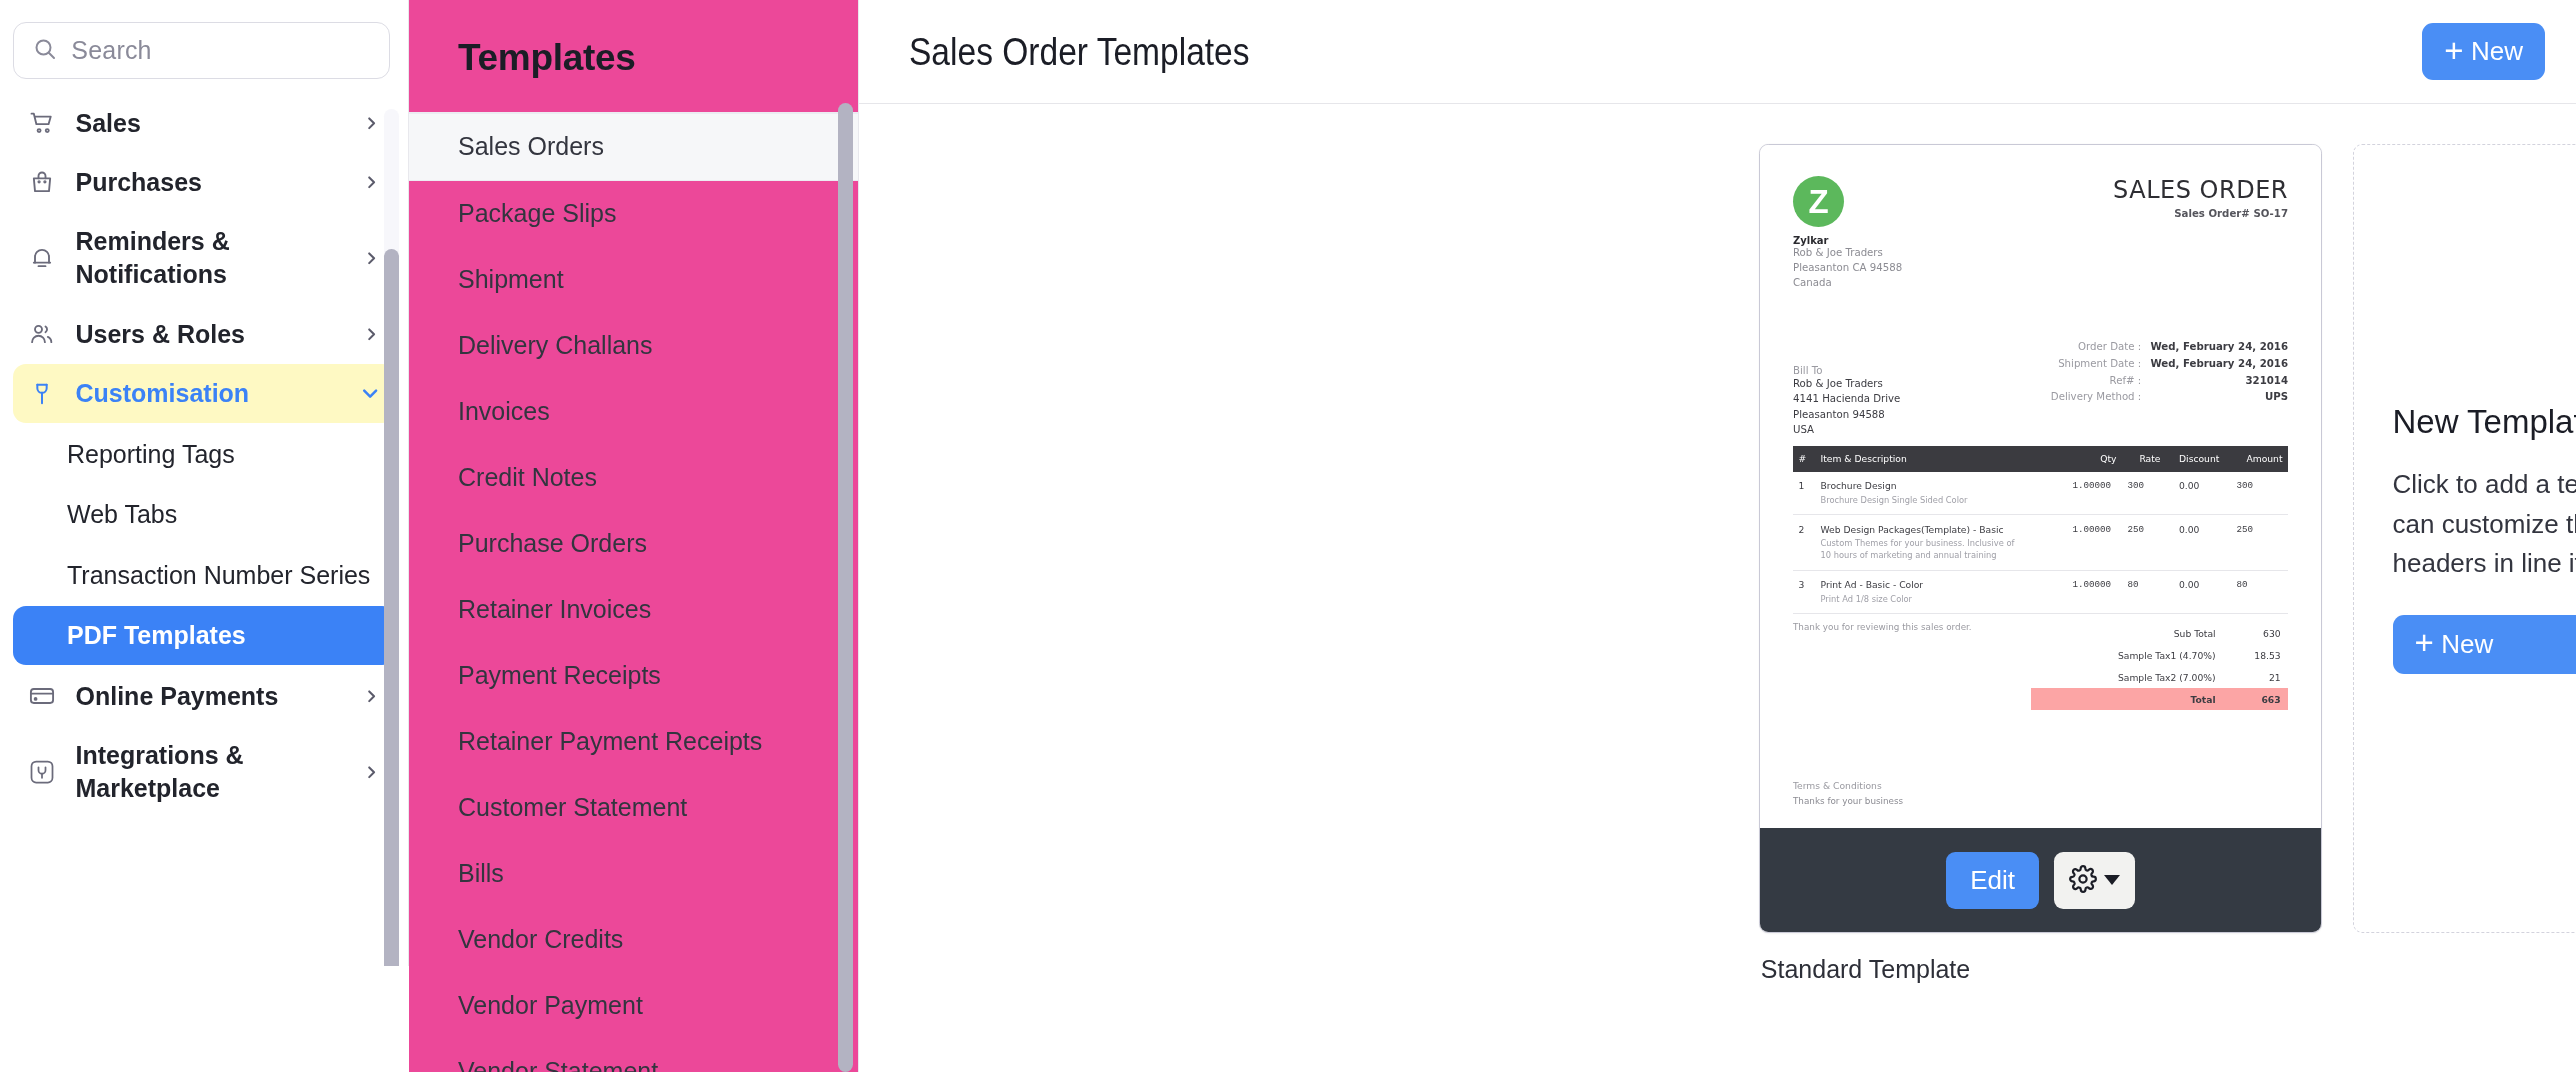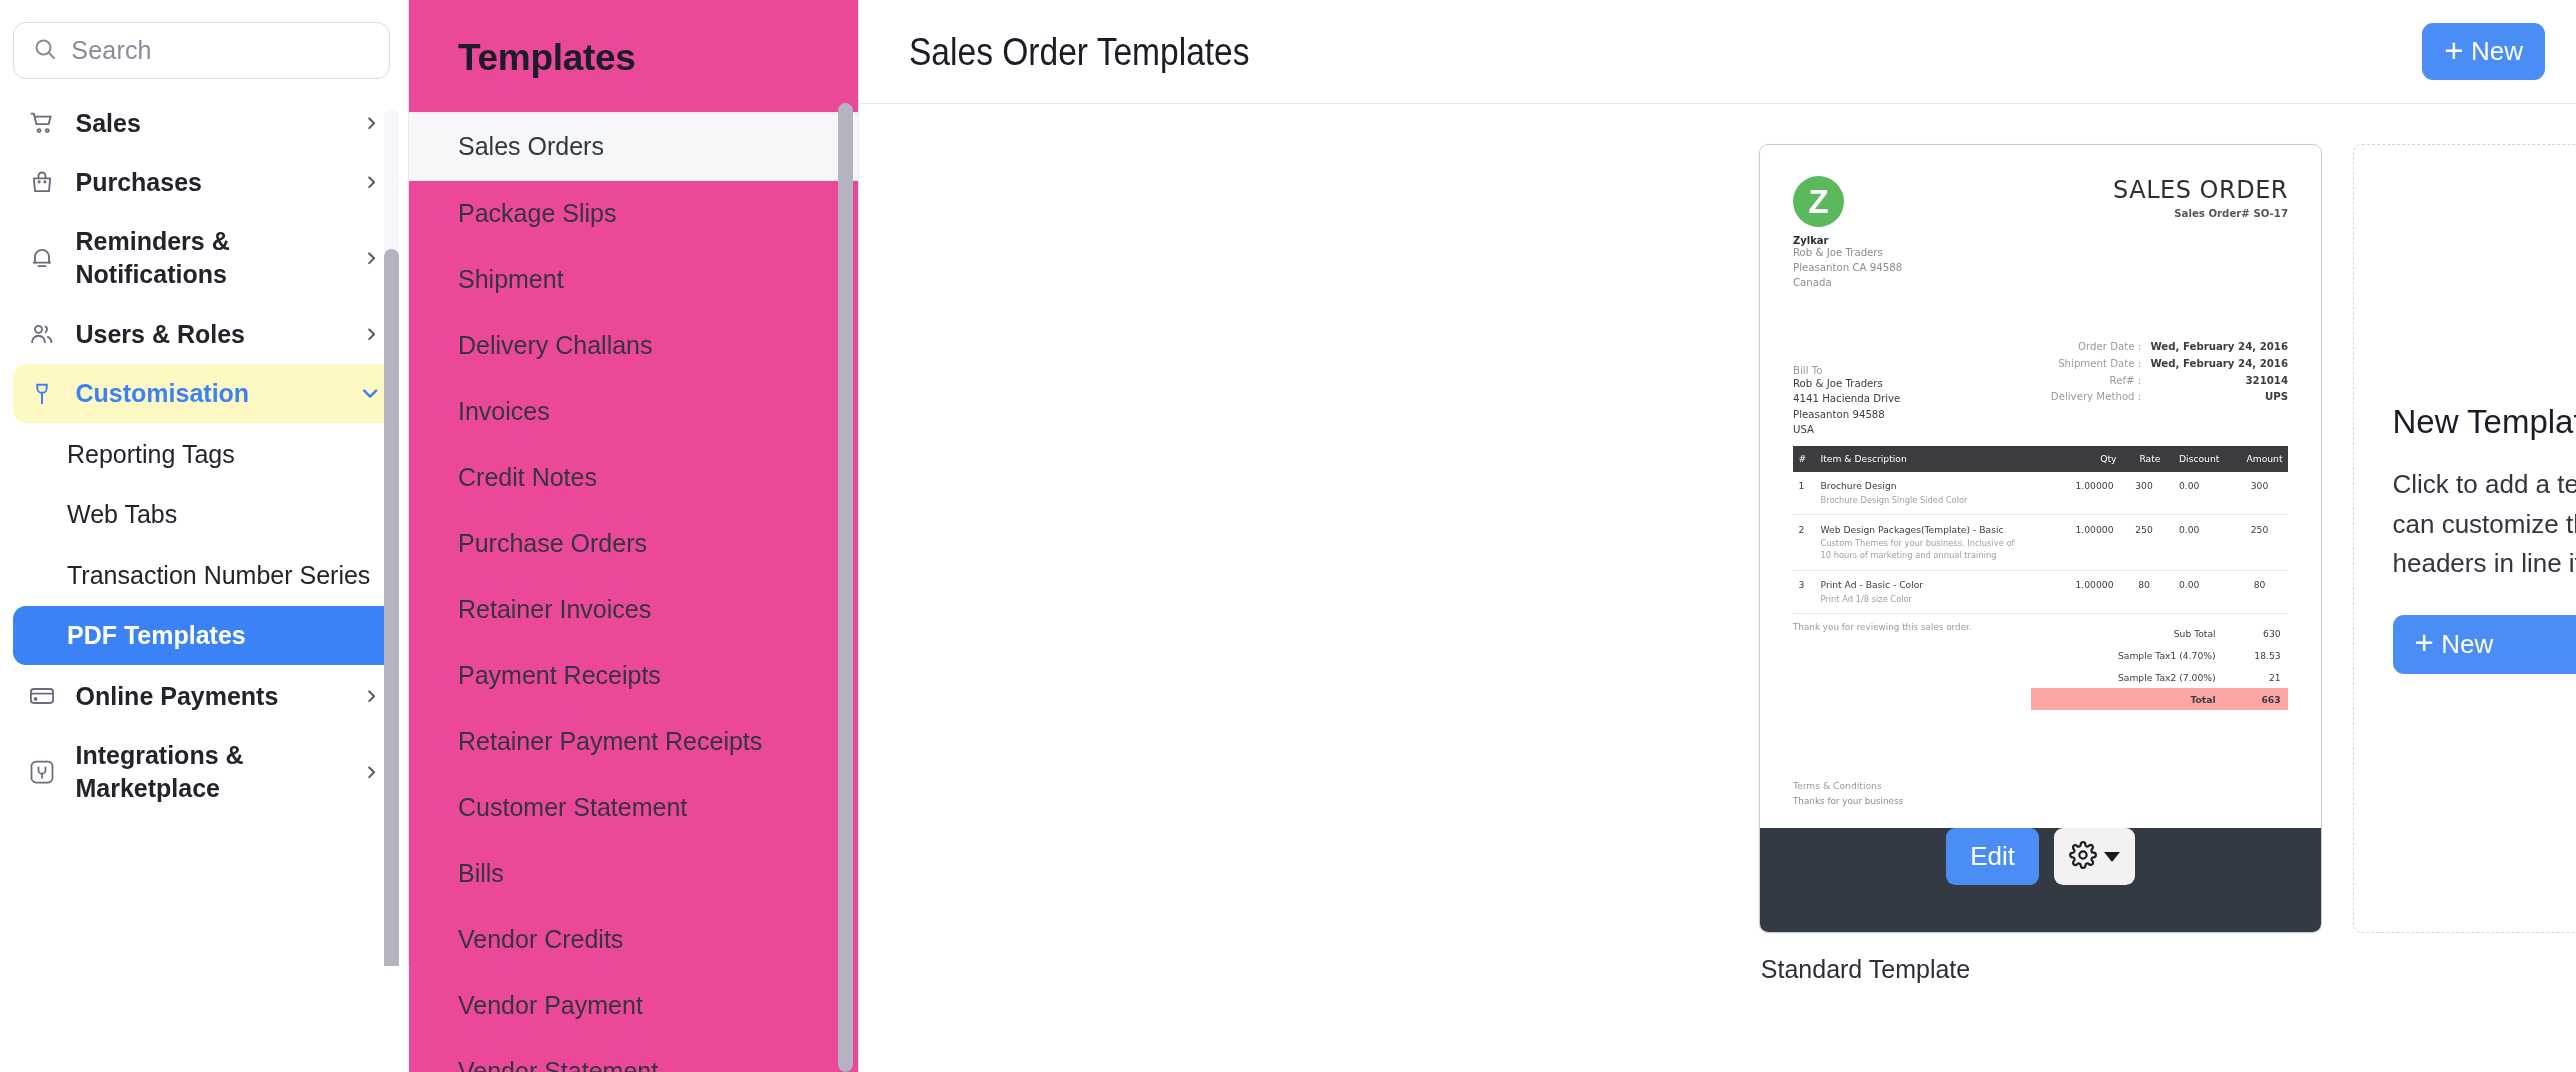--- a/index.html
+++ b/index.html
@@ -134,38 +134,38 @@
   .items { margin-top: 41px; width: 100%; border-collapse: collapse; }
   .items thead th {
     background: #3b3b40; color: #ffffff; font-size: 9.2px; font-weight: 400;
     padding: 7.4px 5.5px; text-align: left;
   }
   .items thead th.r { text-align: right; }
   .items tbody td {
     font-size: 9.2px; color: #3c3c42; padding: 8.3px 5.5px; vertical-align: top;
     border-bottom: 0.9px solid #e6e6ea;
   }
-  .items tbody td.r { text-align: center; }
+  .items tbody td.r { text-align: left; font-family: Liberation Mono, monospace; }
   .items .desc { color: #a0a0a8; font-size: 8.3px; line-height: 1.45; margin-top: 2.8px; }
 
   .totals-wrap { display: flex; justify-content: space-between; margin-top: 8.3px; }
   .thanks { font-size: 8.8px; color: #9a9aa1; }
   .totals { width: 52%; }
   .totals table { width: 100%; border-collapse: collapse; }
   .totals td { font-size: 9.2px; padding: 5.5px 7.4px; color: #3c3c42; }
   .totals td.k { text-align: right; }
   .totals td.v { text-align: right; width: 65px; }
   .totals tr.grand td { background: #fca5a5; font-weight: 700; }
 
   .terms { position: absolute; left: 33px; bottom: 22px; }
   .terms .t { font-size: 9.2px; color: #9a9aa1; }
   .terms .d { font-size: 8.8px; color: #8c8c93; margin-top: 4.6px; }
 
   .card-actions {
-    height: 104px; background: #343a43; display: flex; align-items: flex-start;
+    height: 104px; background: #343a43; display: flex; align-items: center;
     justify-content: center; gap: 14.8px; flex: 0 0 104px;
   }
   .btn-edit {
     background: #4a8ef5; color: #fff; border: none; border-radius: 9.2px;
     height: 57px; padding: 0 24px; font-size: 26px; cursor: pointer;
     font-family: "Liberation Sans", sans-serif;
   }
   .btn-gear {
     background: #f2f2f0; border: none; border-radius: 9.2px; height: 57px;
     padding: 0 14.8px; display: inline-flex; align-items: center; gap: 7.4px; cursor: pointer;

